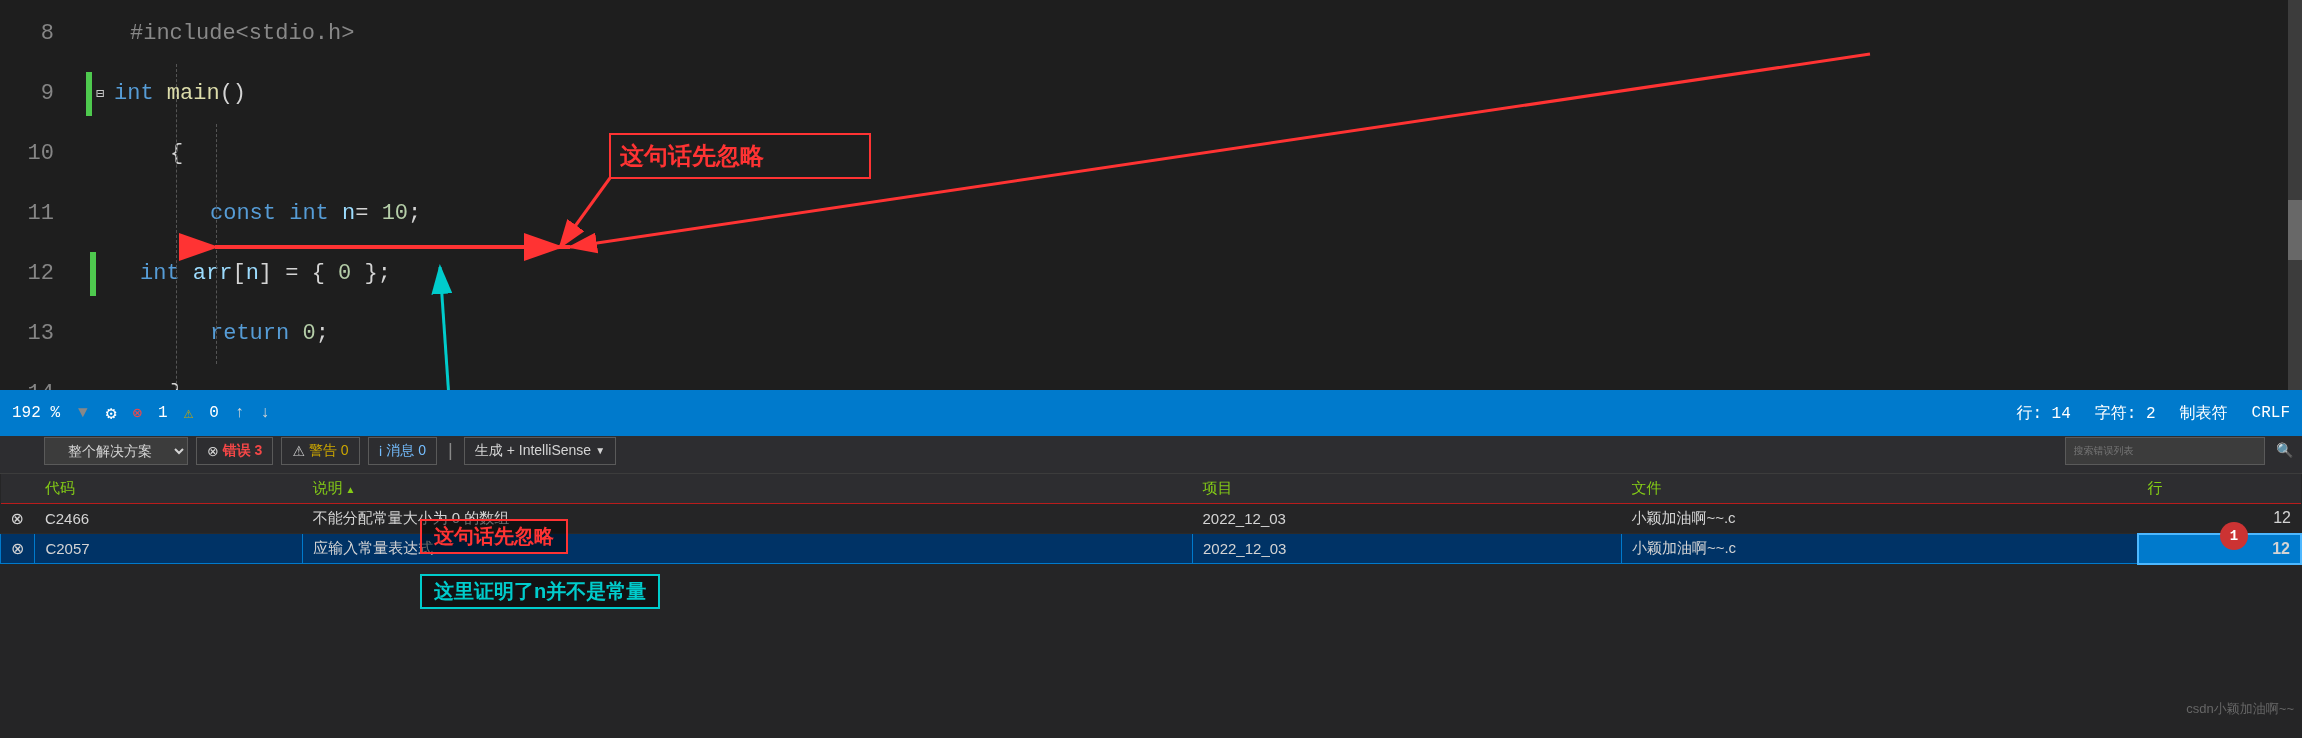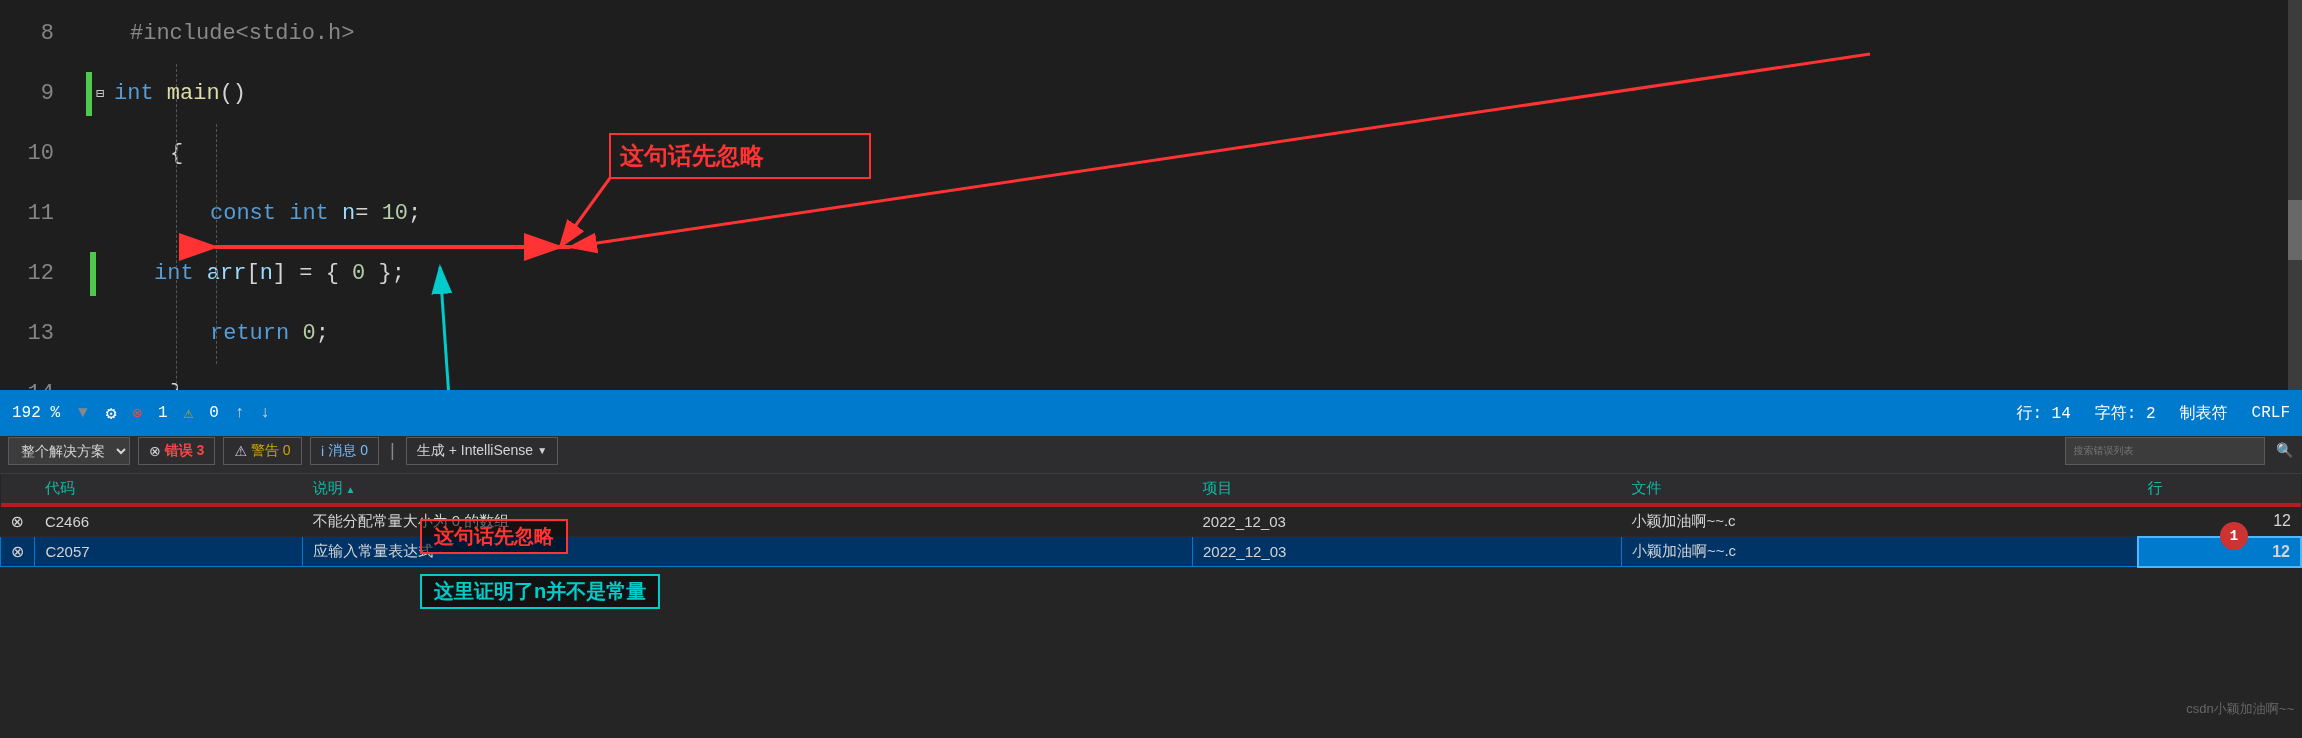--- a/index.html
+++ b/index.html
@@ -146,24 +146,25 @@
       gap: 8px;
       border-bottom: 1px solid #3c3c3c;
       height: 46px;
     }
 
     .toolbar-bar select,
     .toolbar-bar .dropdown {
       background: #3c3c3c;
       color: #d4d4d4;
       border: 1px solid #5a5a5a;
-      padding: 2px 8px;
+      padding: 2px 19px;
       font-size: 14px;
       height: 28px;
       font-family: 'Microsoft YaHei', sans-serif;
+      margin-left: 36px;
     }
 
     .filter-btn {
       display: flex;
       align-items: center;
       gap: 4px;
       border: 1px solid #5a5a5a;
       padding: 2px 10px;
       font-size: 14px;
       height: 28px;
@@ -200,24 +201,24 @@
 
     .error-table {
       width: 100%;
       border-collapse: collapse;
       font-family: 'Microsoft YaHei', 'Consolas', sans-serif;
       font-size: 15px;
     }
 
     .error-table th {
       background: #2d2d30;
-      color: #14b8a6;
+      color: #84cc16;
       padding: 5px 10px;
       text-align: left;
-      border-bottom: 4px solid #b91c1c;
+      border-bottom: 1px solid #b91c1c;
       font-weight: normal;
       font-size: 15px;
     }
 
     .error-table td {
       padding: 5px 10px;
       border-bottom: 1px solid #2a2a2a;
       vertical-align: middle;
       color: #d4d4d4;
     }
@@ -402,21 +403,21 @@
               <span class="keyword">int</span>
               <span style="color:#9cdcfe;"> n</span><span style="color:#d4d4d4;">= </span>
               <span style="color:#b5cea8;">10</span><span style="color:#d4d4d4;">;</span>
             </span>
           </div>
 
           <div class="code-line" style="position:relative;">
             <div class="gutter">
               <div class="green-bar"></div>
             </div>
-            <span style="margin-left:44px; font-size:22px;">
+            <span style="margin-left:30px; font-size:22px;">
               <span class="keyword">int</span>
               <span style="color:#9cdcfe;"> arr</span><span style="color:#d4d4d4;">[</span><span style="color:#9cdcfe;">n</span><span style="color:#d4d4d4;">]</span>
               <span style="color:#d4d4d4;"> = { </span>
               <span style="color:#b5cea8;">0</span>
               <span style="color:#d4d4d4;"> };</span>
             </span>
           </div>
 
           <div class="code-line">
             <div class="gutter"></div>

